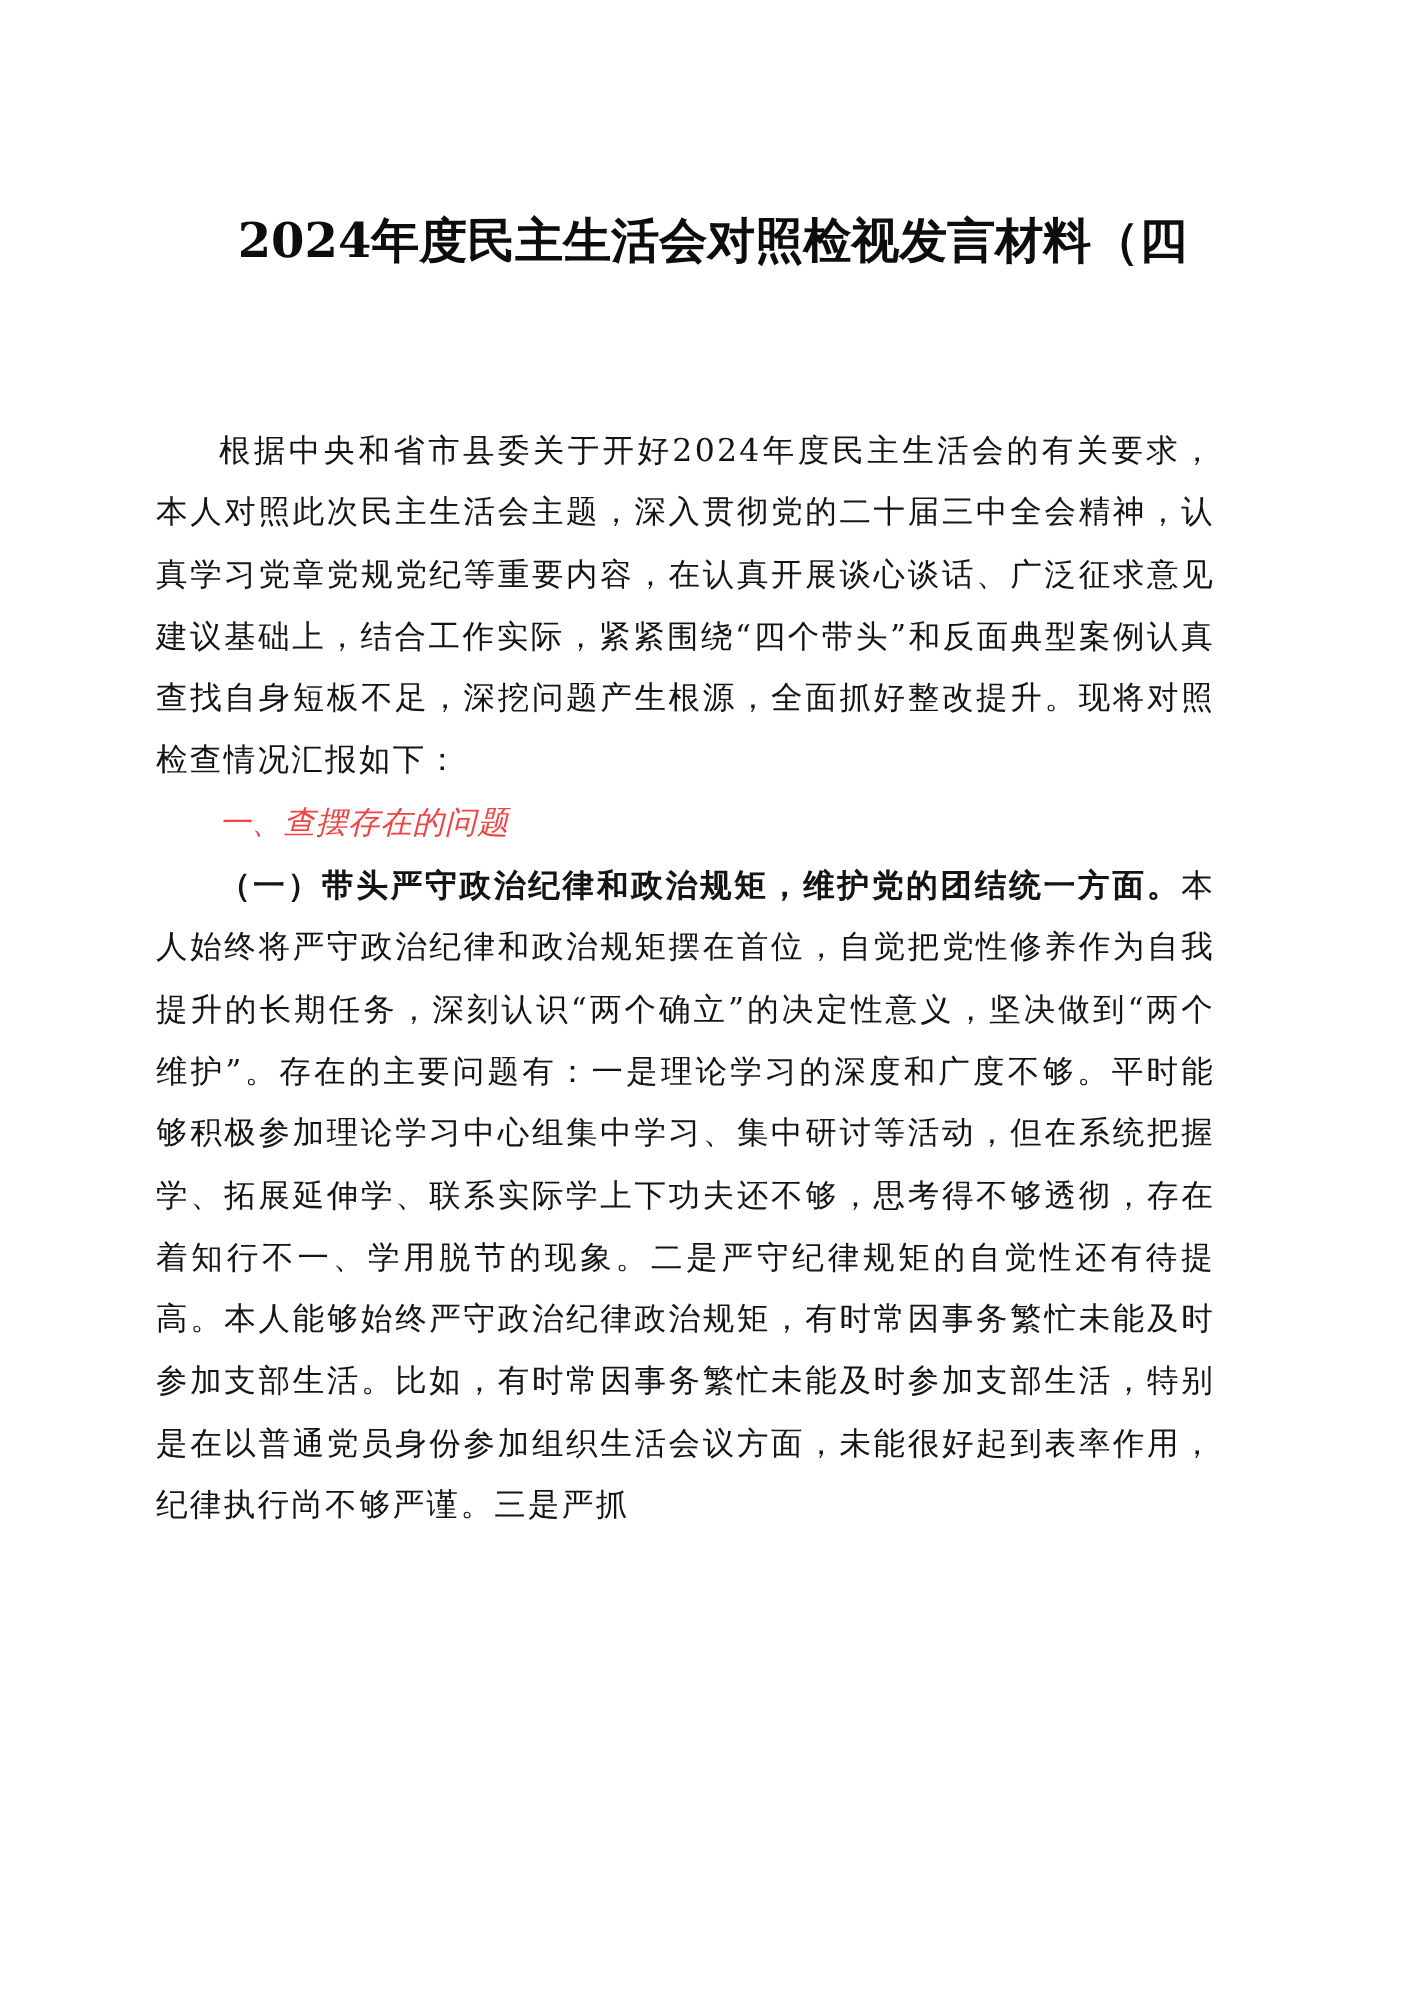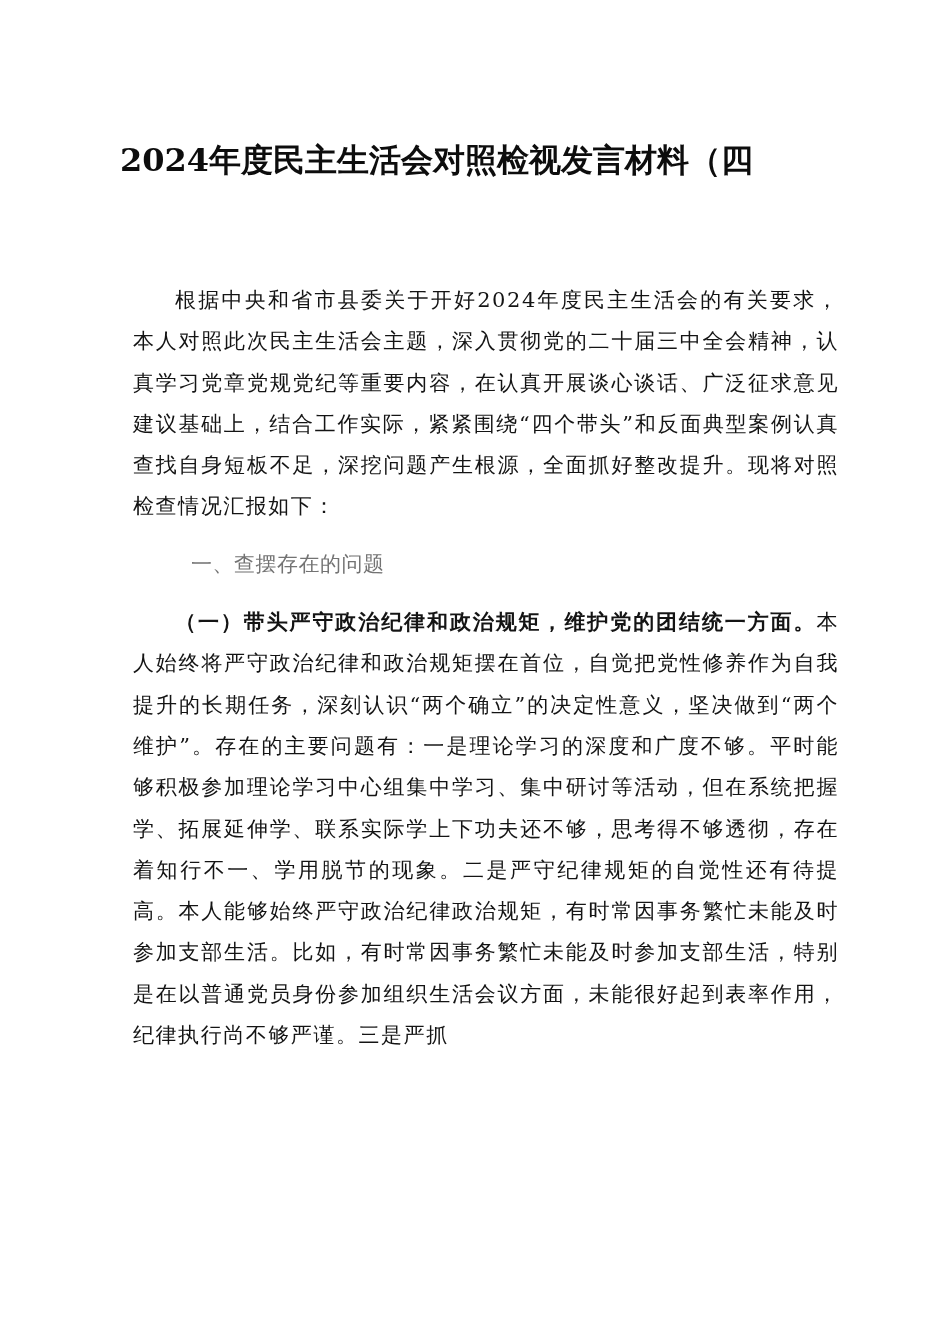--- a/index.html
+++ b/index.html
@@ -20,54 +20,55 @@
       top: 0;
       width: 950px;
       height: 1344px;
       background: #ffffff;
     }
     .title {
       position: absolute;
       left: 120px;
       width: 710px;
       top: 138px;
-      text-align: left;
+      text-align: center;
       font-family: "DejaVu Serif", "Liberation Serif", serif;
       font-weight: bold;
       font-size: 32px;
       line-height: 44px;
       letter-spacing: 0px;
       color: #0d0d0d;
       margin: 0;
     }
     .body {
       position: absolute;
-      left: 133px;
+      left: 104px;
       width: 706px;
       top: 280px;
       font-family: "DejaVu Serif", "Liberation Serif", serif;
       font-size: 21px;
       line-height: 41.3px;
       color: #141414;
     }
     .para {
       margin: 0;
       text-indent: 42px;
       text-align: justify;
       text-align-last: left;
       letter-spacing: 1.55px;
     }
     .h1 {
-      margin: 16px;
+      margin: 0;
       text-indent: 42px;
       font-family: "DejaVu Sans", "Liberation Sans", sans-serif;
       font-size: 21px;
       line-height: 41.3px;
-      color: #737373;
+      color: #ef4444;
       letter-spacing: 0.5px;
+      font-style: italic;
     }
     .lead {
       font-weight: bold;
     }
   </style>
 </head>
 <body>
 
 <div class="page">
   <h1 class="title">

